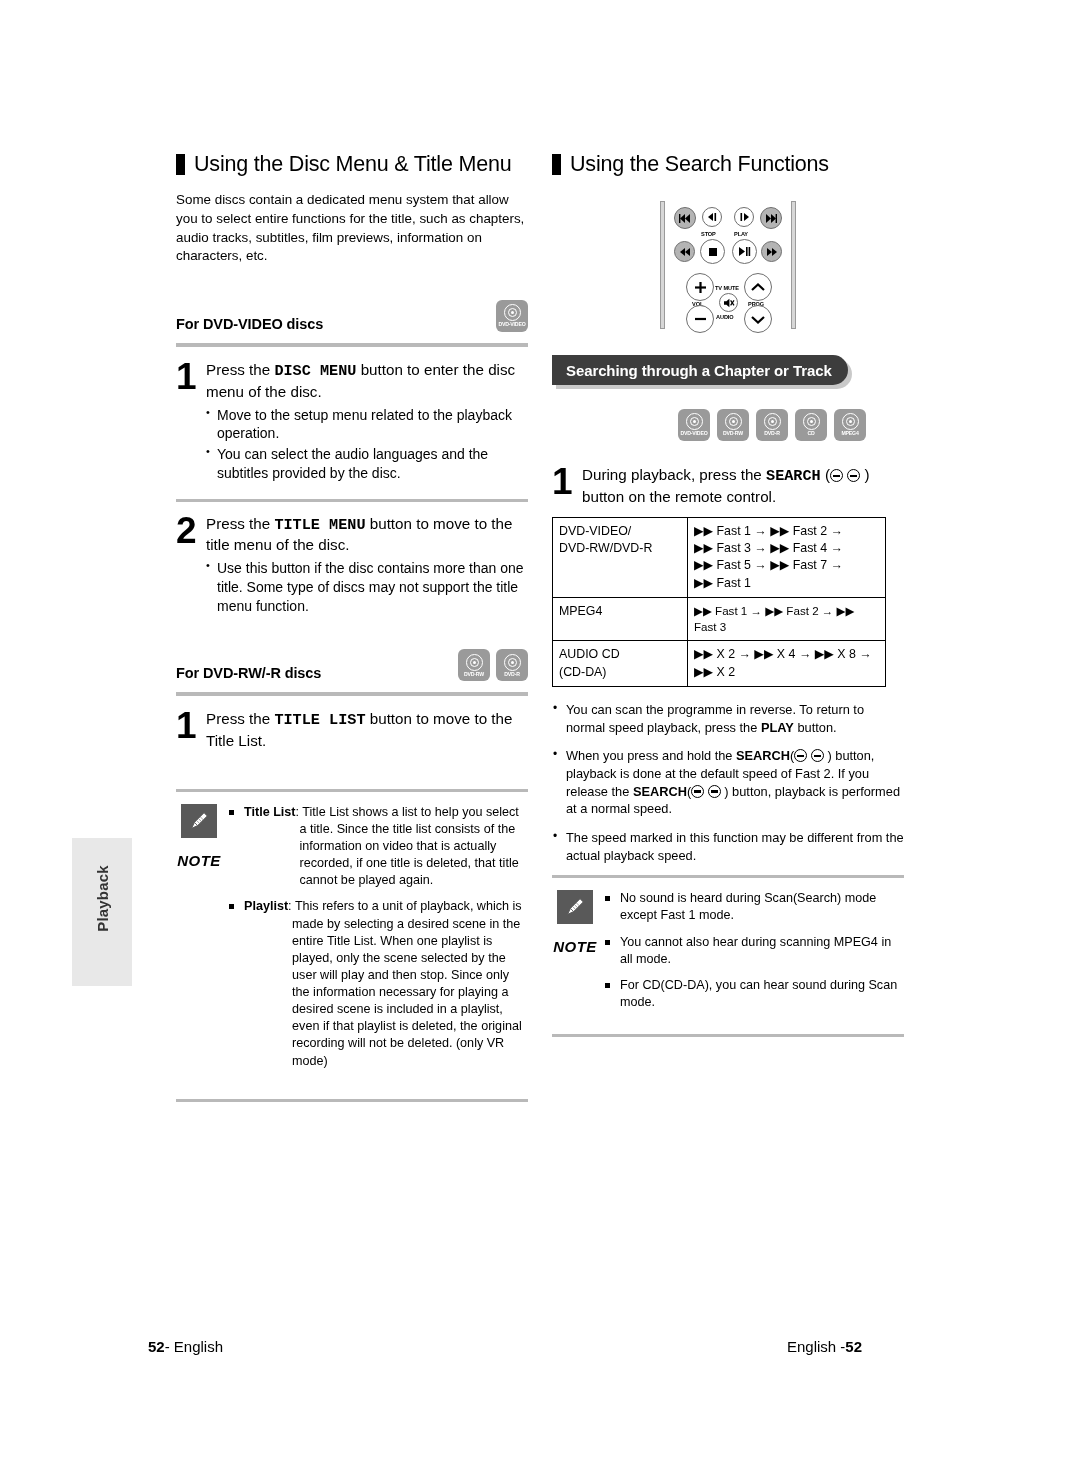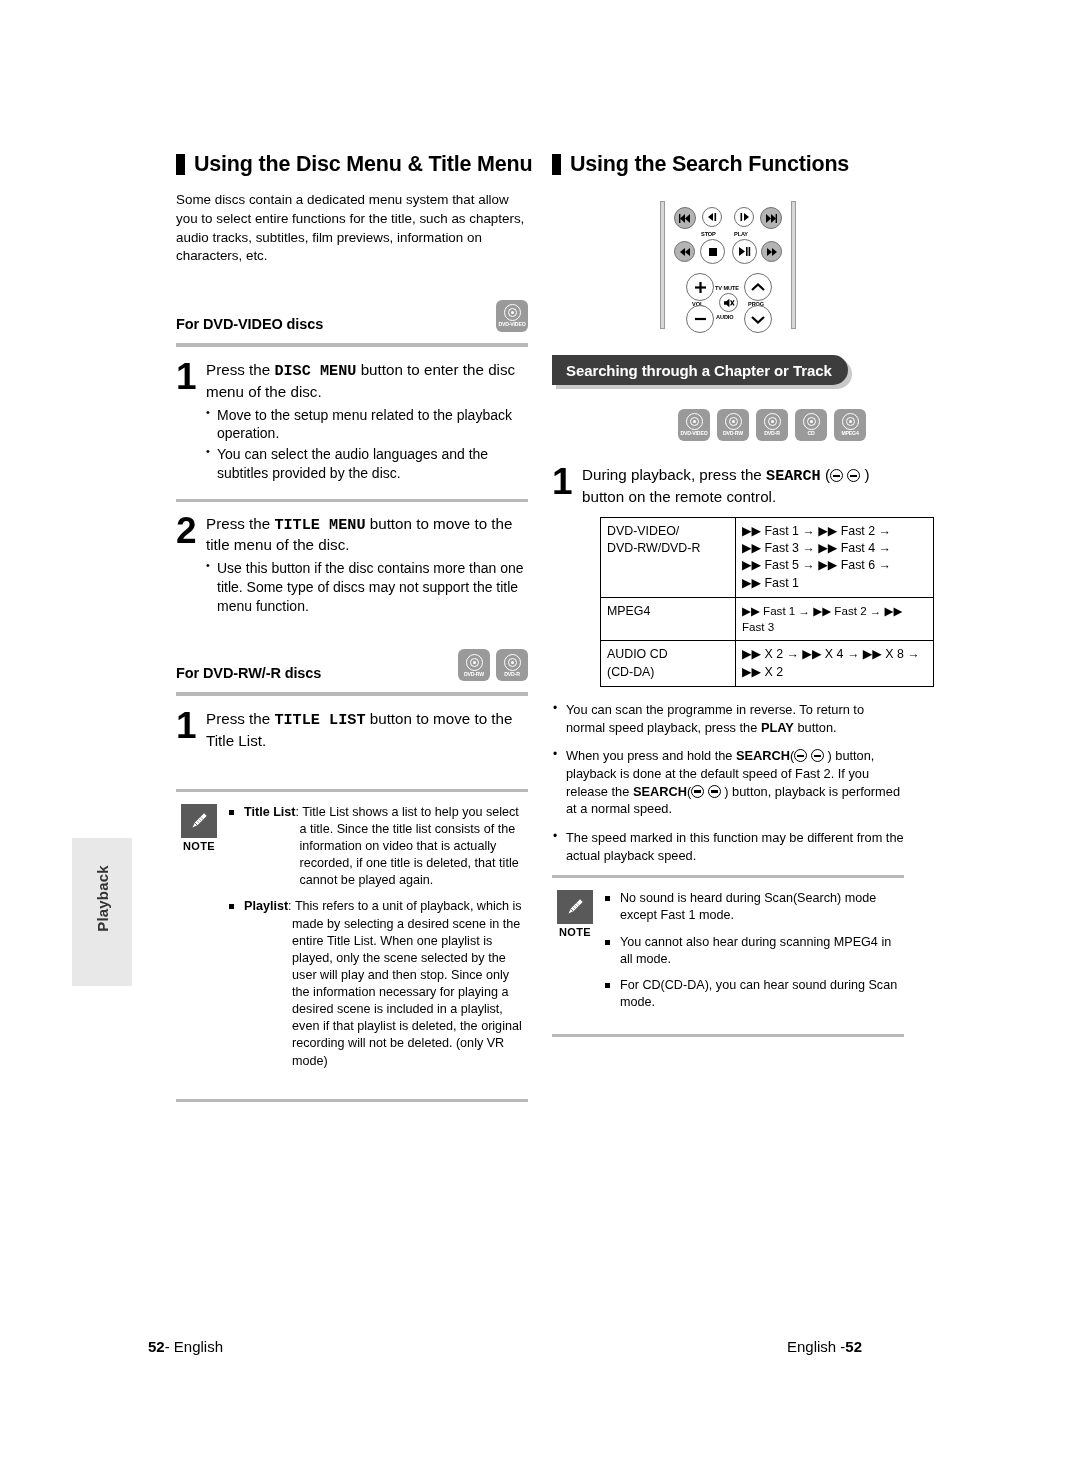--- a/index.html
+++ b/index.html
@@ -26,21 +26,21 @@
   }
 
   
   .col{position:absolute;top:152px;}
   .col-left{left:176px;width:352px;}
   .col-right{left:552px;width:352px;}
 
   
   .sec-head{
     display:flex;align-items:center;
-    font-size:21.5px;font-weight:bold;
+    font-size:21.5px;font-weight:normal;
     letter-spacing:-0.2px;
     margin:0 0 14px 0;
     white-space:nowrap;
   }
   .sec-bar{
     display:inline-block;width:9px;height:21px;background:#000;
     margin-right:9px;flex:none;
   }
 
   
@@ -110,21 +110,21 @@
   .note-icon{width:46px;flex:none;text-align:center;}
   .note-sq{
     width:36px;height:34px;background:#595959;
     display:flex;align-items:center;justify-content:center;
     margin:0 auto;
   }
   .note-pencil{
     display:block;width:22px;height:22px;
   }
   .note-word{
-    font-size:11px;font-weight:bold;letter-spacing:0.4px;margin-top:2px;color:#000;
+    font-size:15px;font-weight:bold;letter-spacing:0.4px;margin-top:14px;color:#000;font-style:italic;
   }
   .note-content{flex:1;padding-left:6px;}
   .note-list{margin:0;padding:0;list-style:none;}
   .note-list li{
     font-size:12.6px;line-height:1.36;
     position:relative;padding-left:16px;margin-bottom:9px;
   }
   .note-list li:before{
     content:"";position:absolute;left:1px;top:6px;
     width:5px;height:5px;background:#000;
@@ -162,21 +162,20 @@
     color:#fff;font-size:15px;font-weight:bold;padding-left:14px;letter-spacing:-0.1px;
   }
 
   
   .banner-discs{display:flex;gap:7px;justify-content:flex-start;margin:24px 0 0 126px;}
 
   
   table.spec{
     border-collapse:collapse;width:334px;margin-top:10px;
     table-layout:fixed;
-    margin-left:48px;
   }
   table.spec td{
     border:1.4px solid #000;
     font-size:12.4px;
     padding:5px 6px;
     vertical-align:top;
     line-height:1.40;
   }
   td.c1{width:122px;}
 
@@ -449,21 +448,21 @@
       </div>
     </div>
 
     <table class="spec">
       <tbody>
           <tr>
         <td class="c1">DVD-VIDEO/<br>DVD-RW/DVD-R</td>
         <td>
           <div>▶▶ Fast 1 →  ▶▶ Fast 2 →</div>
           <div>▶▶ Fast 3 →  ▶▶ Fast 4 →</div>
-          <div>▶▶ Fast 5 →  ▶▶ Fast 6 →</div>
+          <div>▶▶ Fast 5 →  ▶▶ Fast 7 →</div>
           <div>▶▶ Fast 1</div>
         </td>
       </tr>
       <tr>
         <td class="c1">MPEG4</td>
         <td>
           <div style="font-size:11.6px;">▶▶ Fast 1 →  ▶▶ Fast 2 →  ▶▶ Fast 3</div>
         </td>
       </tr>
       <tr>

